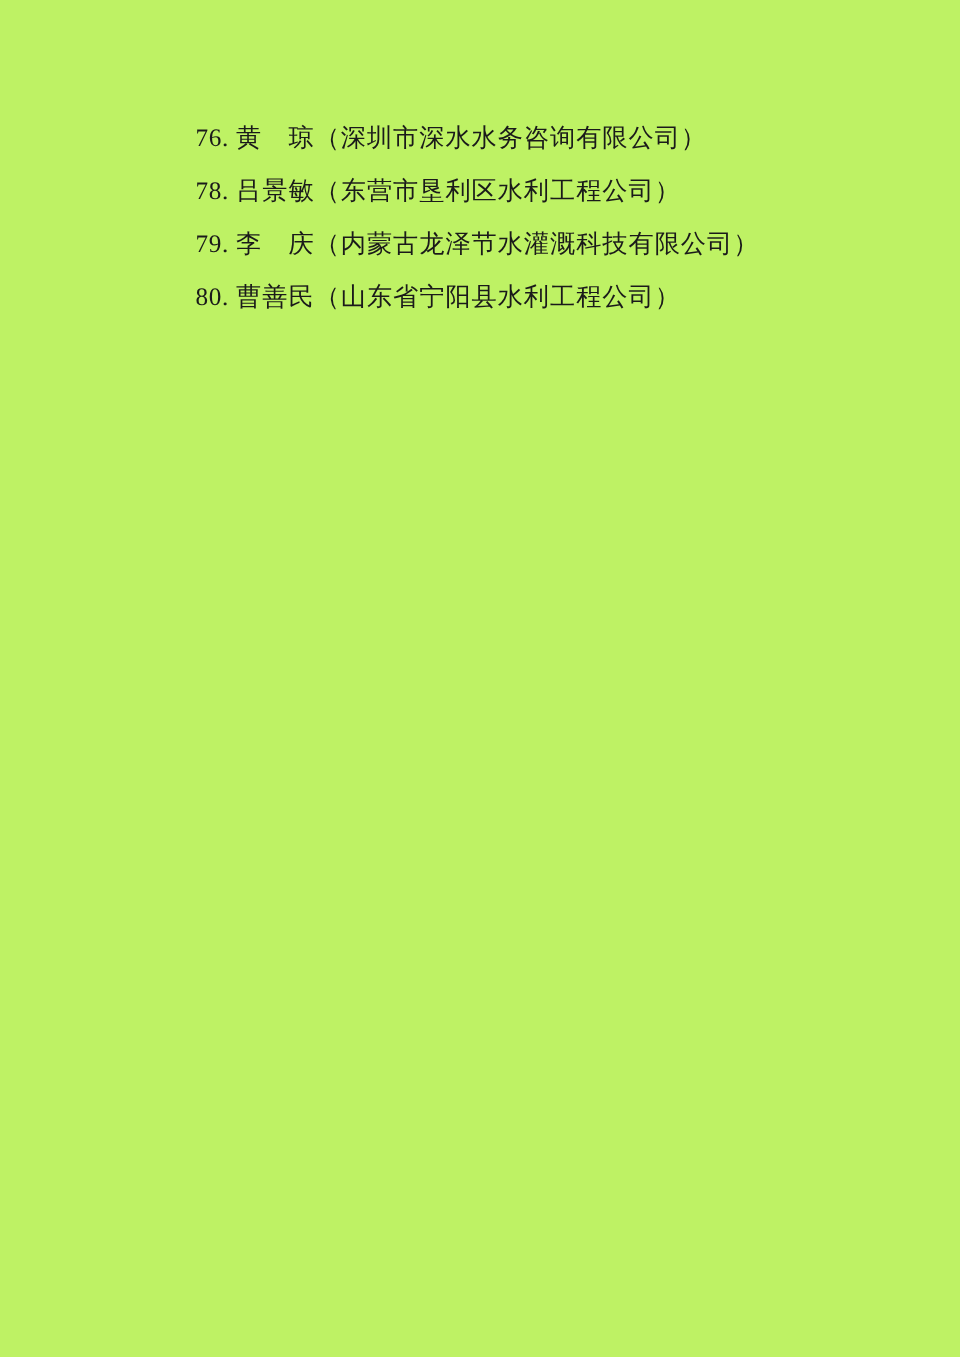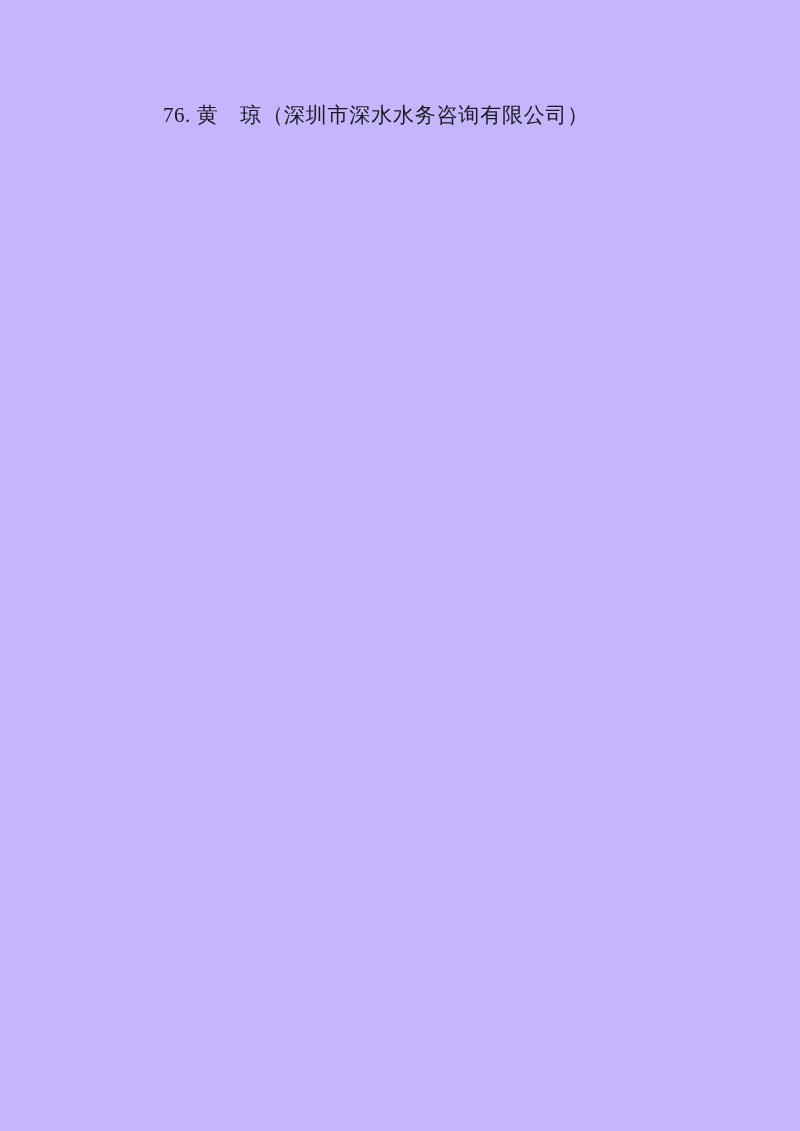--- a/index.html
+++ b/index.html
@@ -10,21 +10,21 @@
     width: 800px;
     height: 1131px;
     background: #ffffff;
     overflow: hidden;
     font-family: "Liberation Serif", "DejaVu Serif", serif;
   }
   .page {
     position: relative;
     width: 800px;
     height: 1131px;
-    background: #c4b5fd;
+    background: #bef264;
     box-sizing: border-box;
     padding: 93px 0 12px 163px;
   }
   .name-list {
     margin: 0;
     padding: 0;
     list-style: none;
   }
   .list-row {
     height: 44px;
@@ -46,14 +46,23 @@
   }
 </style>
 </head>
 <body>
 
 <div class="page">
   <ol class="name-list">
     <li class="list-row">
       <span class="item-number">76.</span><span class="item-name">黄　琼</span><span class="item-company">（深圳市深水水务咨询有限公司）</span>
     </li>
+    <li class="list-row">
+      <span class="item-number">78.</span><span class="item-name">吕景敏</span><span class="item-company">（东营市垦利区水利工程公司）</span>
+    </li>
+    <li class="list-row">
+      <span class="item-number">79.</span><span class="item-name">李　庆</span><span class="item-company">（内蒙古龙泽节水灌溉科技有限公司）</span>
+    </li>
+    <li class="list-row">
+      <span class="item-number">80.</span><span class="item-name">曹善民</span><span class="item-company">（山东省宁阳县水利工程公司）</span>
+    </li>
   </ol>
 </div>
 
 </body></html>

